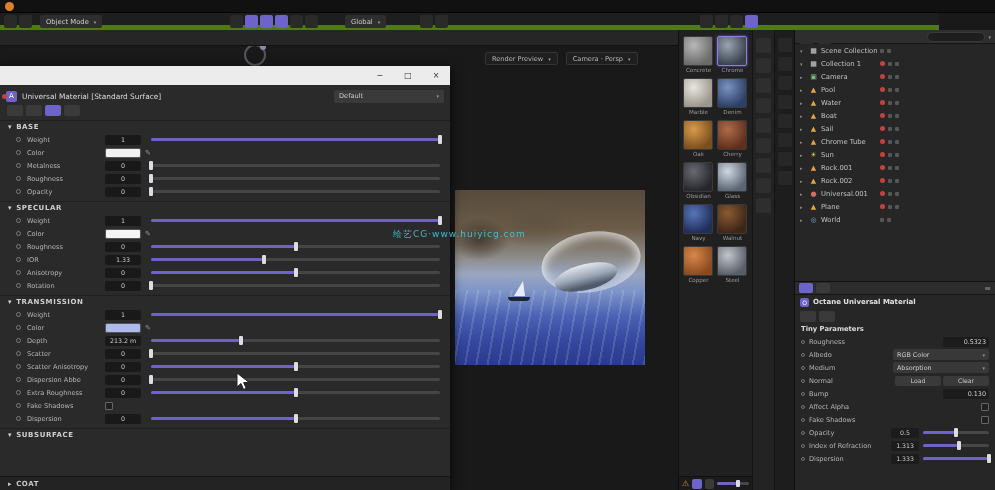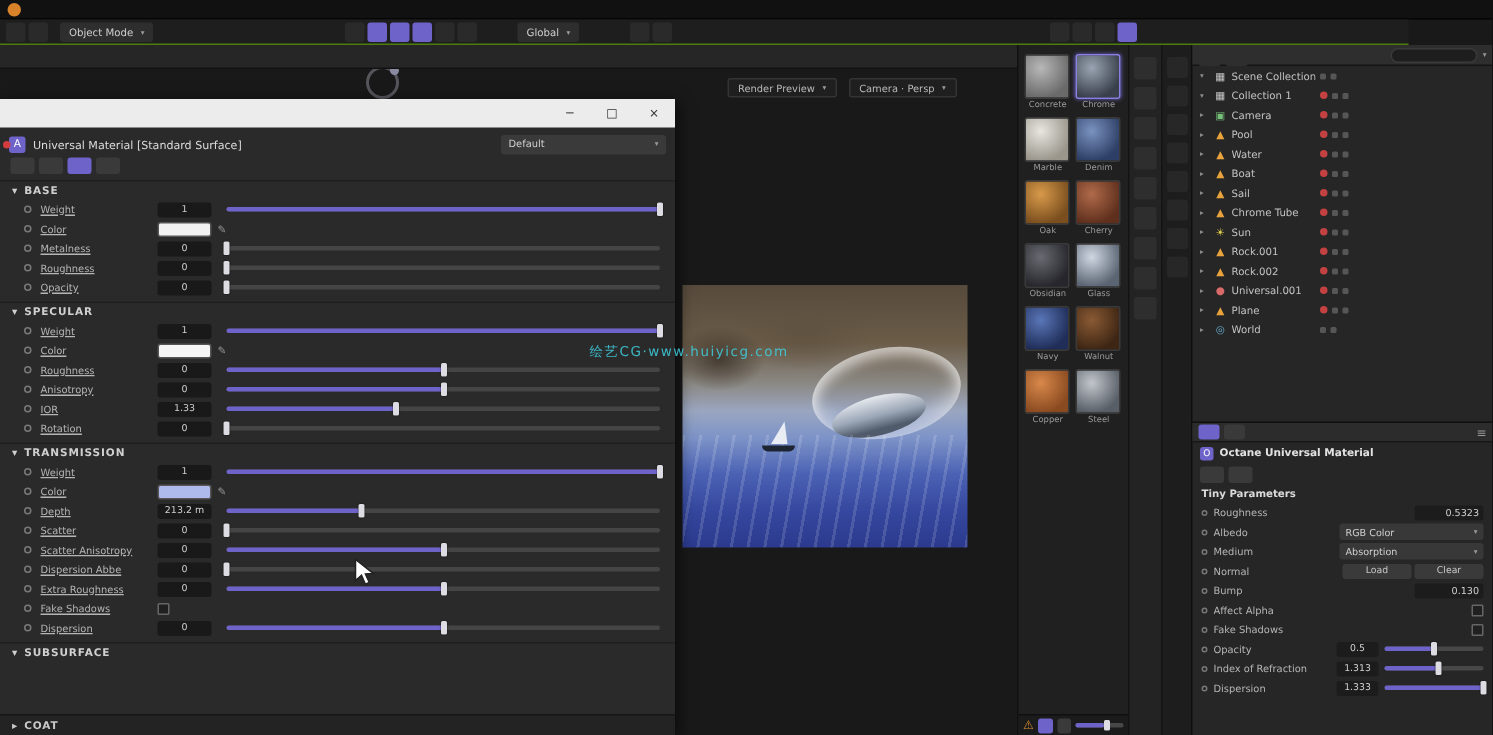--- a/index.html
+++ b/index.html
@@ -3,21 +3,21 @@
 <meta charset="utf-8">
 <style>
   *{margin:0;padding:0;box-sizing:border-box;}
   html,body{background:#0c0c0c;}
   .screen{position:relative;width:995px;height:490px;background:#191919;overflow:hidden;
           font-family:"DejaVu Sans",sans-serif;color:#c5c5c5;font-size:7px;}
   
   .menubar{position:absolute;left:0;top:0;width:995px;height:13px;background:#111;display:flex;align-items:center;gap:0;border-bottom:1px solid #050505;z-index:3;}
   .logo{width:9px;height:9px;border-radius:50%;background:#d8822a;margin:0 5px;}
   .menu-item{padding:0 5px;line-height:13px;color:#bdbdbd;font-size:6.8px;white-space:nowrap;}
-  .toolbar{position:absolute;left:0;top:13px;width:939px;height:17px;background:#1e1e1e;border-bottom:1px solid #4d7c0f;z-index:3;}
+  .toolbar{position:absolute;left:0;top:13px;width:939px;height:17px;background:#1e1e1e;border-bottom:5px solid #4d7c0f;z-index:3;}
   .tg{position:absolute;top:2px;display:flex;gap:2px;align-items:center;}
   .ticon{width:13px;height:13px;display:flex;align-items:center;justify-content:center;color:#a8a8a8;font-size:8px;background:#2a2a2a;border-radius:2px;}
   .ticon.active{background:#6e63c9;color:#fff;}
   .pill{height:13px;background:#2e2e2e;border-radius:2px;display:flex;align-items:center;padding:0 6px;gap:5px;font-size:6.8px;color:#cfcfcf;white-space:nowrap;}
   .caret{font-size:5px;color:#9a9a9a;}
   .vheader{position:absolute;left:0;top:30px;width:678px;height:16px;background:#262626;display:flex;align-items:center;gap:2px;padding-left:6px;border-bottom:1px solid #121212;z-index:2;}
   .vtoken{padding:0 6px;font-size:6.8px;color:#c2c2c2;}
   
   .viewport{position:absolute;left:0;top:30px;width:678px;height:460px;background:#191919;}
   .gizmo{position:absolute;left:244px;top:14px;width:22px;height:22px;border:2px solid rgba(160,160,175,.45);border-radius:50%;}
@@ -108,21 +108,21 @@
   .dtabs{height:13px;display:flex;gap:3px;padding-left:7px;align-items:center;}
   .dtab{height:11px;padding:0 8px;background:#3a3a3a;border-radius:2px;display:flex;align-items:center;font-size:6.3px;color:#c6c6c6;}
   .dtab.sel{background:#6e63c9;color:#fff;}
   .dmode{height:11px;display:flex;align-items:center;padding:2px 0 0 8px;font-weight:bold;font-size:7.2px;color:#e4e4e4;}
   .dtype{height:14px;display:flex;align-items:center;gap:5px;padding:0 6px;}
   .ddrop{flex:1;height:12px;background:#383838;border-radius:2px;display:flex;align-items:center;padding:0 5px;font-size:6.6px;color:#cfcfcf;}
   .ddrop .caret{margin-left:auto;}
   .sect{height:13px;display:flex;align-items:center;gap:4px;padding-left:8px;margin-top:3px;border-top:1px solid #1f1f1f;font-weight:bold;font-size:7px;letter-spacing:.6px;color:#d0d0d0;}
   .drow{height:13px;display:flex;align-items:center;padding-left:16px;}
   .ddot{width:5px;height:5px;border:1px solid #7a7a7a;border-radius:50%;flex:none;}
-  .dlabel{width:84px;font-size:6.6px;color:#b5b5b5;padding-left:6px;overflow:hidden;white-space:nowrap;flex:none;text-decoration:underline;}
+  .dlabel{width:84px;font-size:6.6px;color:#b5b5b5;padding-left:6px;overflow:hidden;white-space:nowrap;flex:none;}
   .dval{width:36px;height:10px;background:#191919;border-radius:2px;font-size:6.3px;color:#d0d0d0;display:flex;align-items:center;justify-content:center;flex:none;}
   .dswatch{width:36px;height:10px;border-radius:2px;border:1px solid #555;flex:none;}
   .dpen{font-size:7px;color:#9a9a9a;margin-left:4px;}
   .dtrack{position:relative;flex:1;height:3px;background:#454545;border-radius:2px;margin:0 10px 0 10px;}
   .dfoot{position:absolute;left:0;bottom:0;width:100%;height:14px;background:#232323;border-top:1px solid #161616;display:flex;align-items:center;gap:4px;padding-left:8px;font-weight:bold;font-size:7px;letter-spacing:.6px;color:#c8c8c8;}
   
   .cursor{position:absolute;left:236px;top:372px;z-index:20;}
 </style>
 </head>
 <body>
@@ -648,36 +648,36 @@
     <span class="dval">0</span>
 
     <span class="dtrack">
             <span class="fillbar" style="width: 50%;">
               <i class="knob"></i>
             </span>
           </span>
   </div>
         <div class="drow">
     <span class="ddot"></span>
-    <span class="dlabel">Anisotropy</span>
-    <span class="dval">0</span>
-
-    <span class="dtrack">
-            <span class="fillbar" style="width: 50%;">
-              <i class="knob"></i>
-            </span>
-          </span>
-  </div>
-        <div class="drow">
-    <span class="ddot"></span>
     <span class="dlabel">IOR</span>
     <span class="dval">1.33</span>
 
     <span class="dtrack">
             <span class="fillbar" style="width: 39%;">
+              <i class="knob"></i>
+            </span>
+          </span>
+  </div>
+        <div class="drow">
+    <span class="ddot"></span>
+    <span class="dlabel">Anisotropy</span>
+    <span class="dval">0</span>
+
+    <span class="dtrack">
+            <span class="fillbar" style="width: 50%;">
               <i class="knob"></i>
             </span>
           </span>
   </div>
         <div class="drow">
     <span class="ddot"></span>
     <span class="dlabel">Rotation</span>
     <span class="dval">0</span>
 
     <span class="dtrack">

